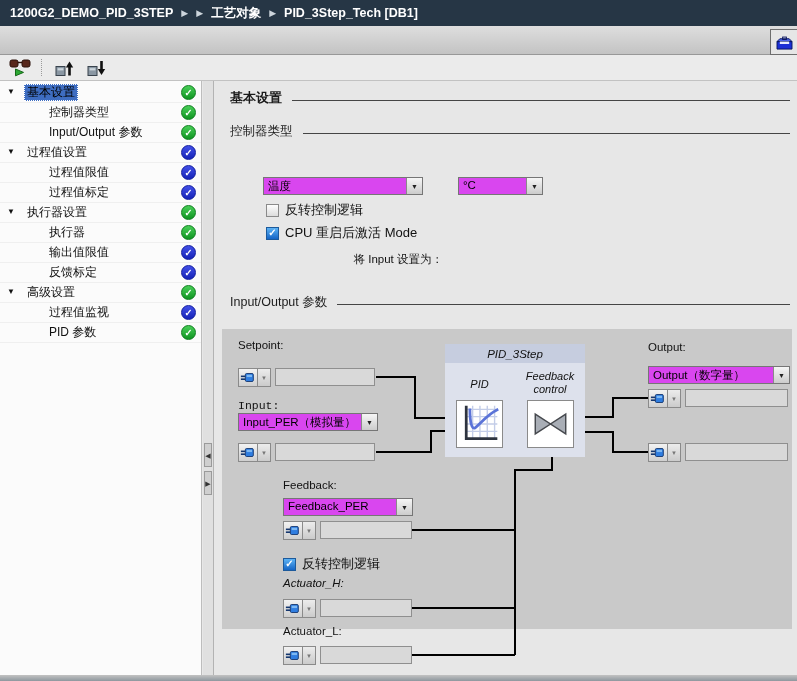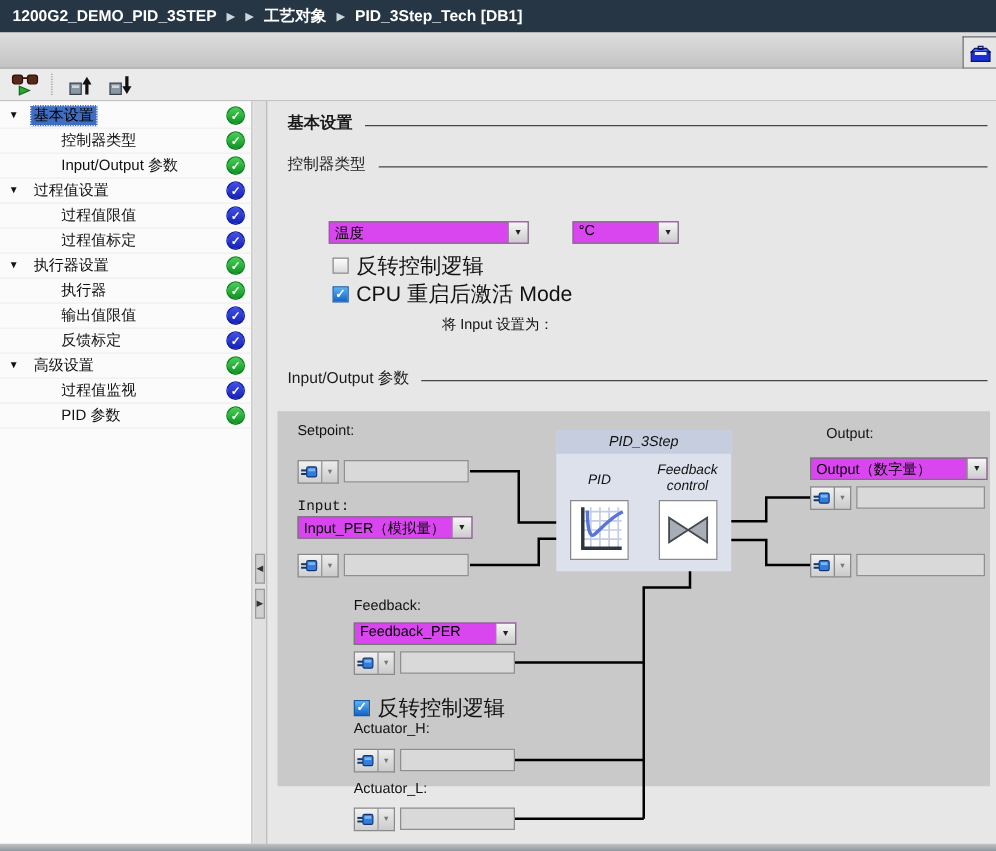--- a/index.html
+++ b/index.html
@@ -55,21 +55,21 @@
   .rule{flex:1;border-top:1px solid #454545;margin-left:10px;margin-top:4px;}
 
   
   .dd{position:absolute;height:18px;background:#d946ef;border:1px solid #767676;box-sizing:border-box;
       display:flex;align-items:stretch;font-size:11.5px;color:#000;justify-content:space-between;}
   .dd .txt{flex:1;padding:1px 4px 0 4px;white-space:nowrap;overflow:hidden;}
   .dd .btn{width:15px;background:linear-gradient(#f6f6f6,#cccccc);border-left:1px solid #8a8a8a;
       display:flex;align-items:center;justify-content:center;font-size:7px;color:#222;}
 
   
-  .cbrow{position:absolute;display:flex;align-items:center;gap:6px;font-size:17px;color:#111;}
+  .cbrow{position:absolute;display:flex;align-items:center;gap:6px;font-size:13px;color:#111;}
   .checkbox{width:13px;height:13px;box-sizing:border-box;border:1px solid #8a8a8a;
       background:linear-gradient(#fdfdfd,#dcdcdc);display:flex;align-items:center;justify-content:center;}
   .checkbox.on{background:linear-gradient(#5cb2f4,#1565c6);border:1px solid #1c5a9c;}
   .checkbox.on::after{content:"✓";color:#fff;font-size:10px;font-weight:bold;line-height:1;}
 
   .flabel{position:absolute;font-size:11.5px;color:#111;white-space:nowrap;}
 
   
   .panel{position:absolute;left:8px;top:248px;width:570px;height:300px;background:#c9c9c9;}
   .wires{position:absolute;left:0;top:0;pointer-events:none;}
@@ -306,21 +306,21 @@
           </svg>
         </div>
         <div class="icobox" style="left:82px;top:56px;">
           <svg width="43" height="44" viewBox="0 0 48 48">
             <polygon points="7,13 7,35 24,24" fill="#a9aeb6" stroke="#45484d" stroke-width="1.6"></polygon>
             <polygon points="41,13 41,35 24,24" fill="#a9aeb6" stroke="#45484d" stroke-width="1.6"></polygon>
           </svg>
         </div>
       </div>
 
-      <div class="dlabel" style="left:439px;top:12px;">Output:</div>
+      <div class="dlabel" style="left:426px;top:12px;">Output:</div>
       <div class="dd" style="left:426px;top:37px;width:142px;">
         <span class="txt">Output（数字量）</span>
         <span class="btn">▼</span>
       </div>
       <div class="plug" style="left:426px;top:60px;">
         <span class="pmain">
           <svg width="16" height="13" viewBox="0 0 18 14">
               <rect x="6" y="2.5" width="9" height="9" rx="1.5" fill="#2f7de0" stroke="#14366e"></rect>
               <rect x="7.5" y="4" width="6" height="2.5" fill="#7db8f2"></rect>
               <rect x="1" y="4.8" width="5" height="1.8" fill="#14366e"></rect>
@@ -359,21 +359,21 @@
         </span>
         <span class="pdd">▼</span>
       </div>
       <div class="ginput" style="left:98px;top:192px;width:92px;"></div>
 
       <div class="cbrow" style="left:61px;top:226px;">
         <span class="checkbox on"></span>
         <span>反转控制逻辑</span>
       </div>
 
-      <div class="dlabel" style="left:61px;top:248px;">Actuator_H:</div>
+      <div class="dlabel" style="left:61px;top:248px;font-style:italic;">Actuator_H:</div>
       <div class="plug" style="left:61px;top:270px;">
         <span class="pmain">
           <svg width="16" height="13" viewBox="0 0 18 14">
               <rect x="6" y="2.5" width="9" height="9" rx="1.5" fill="#2f7de0" stroke="#14366e"></rect>
               <rect x="7.5" y="4" width="6" height="2.5" fill="#7db8f2"></rect>
               <rect x="1" y="4.8" width="5" height="1.8" fill="#14366e"></rect>
               <rect x="1" y="8" width="5" height="1.8" fill="#14366e"></rect>
             </svg>
         </span>
         <span class="pdd">▼</span>

